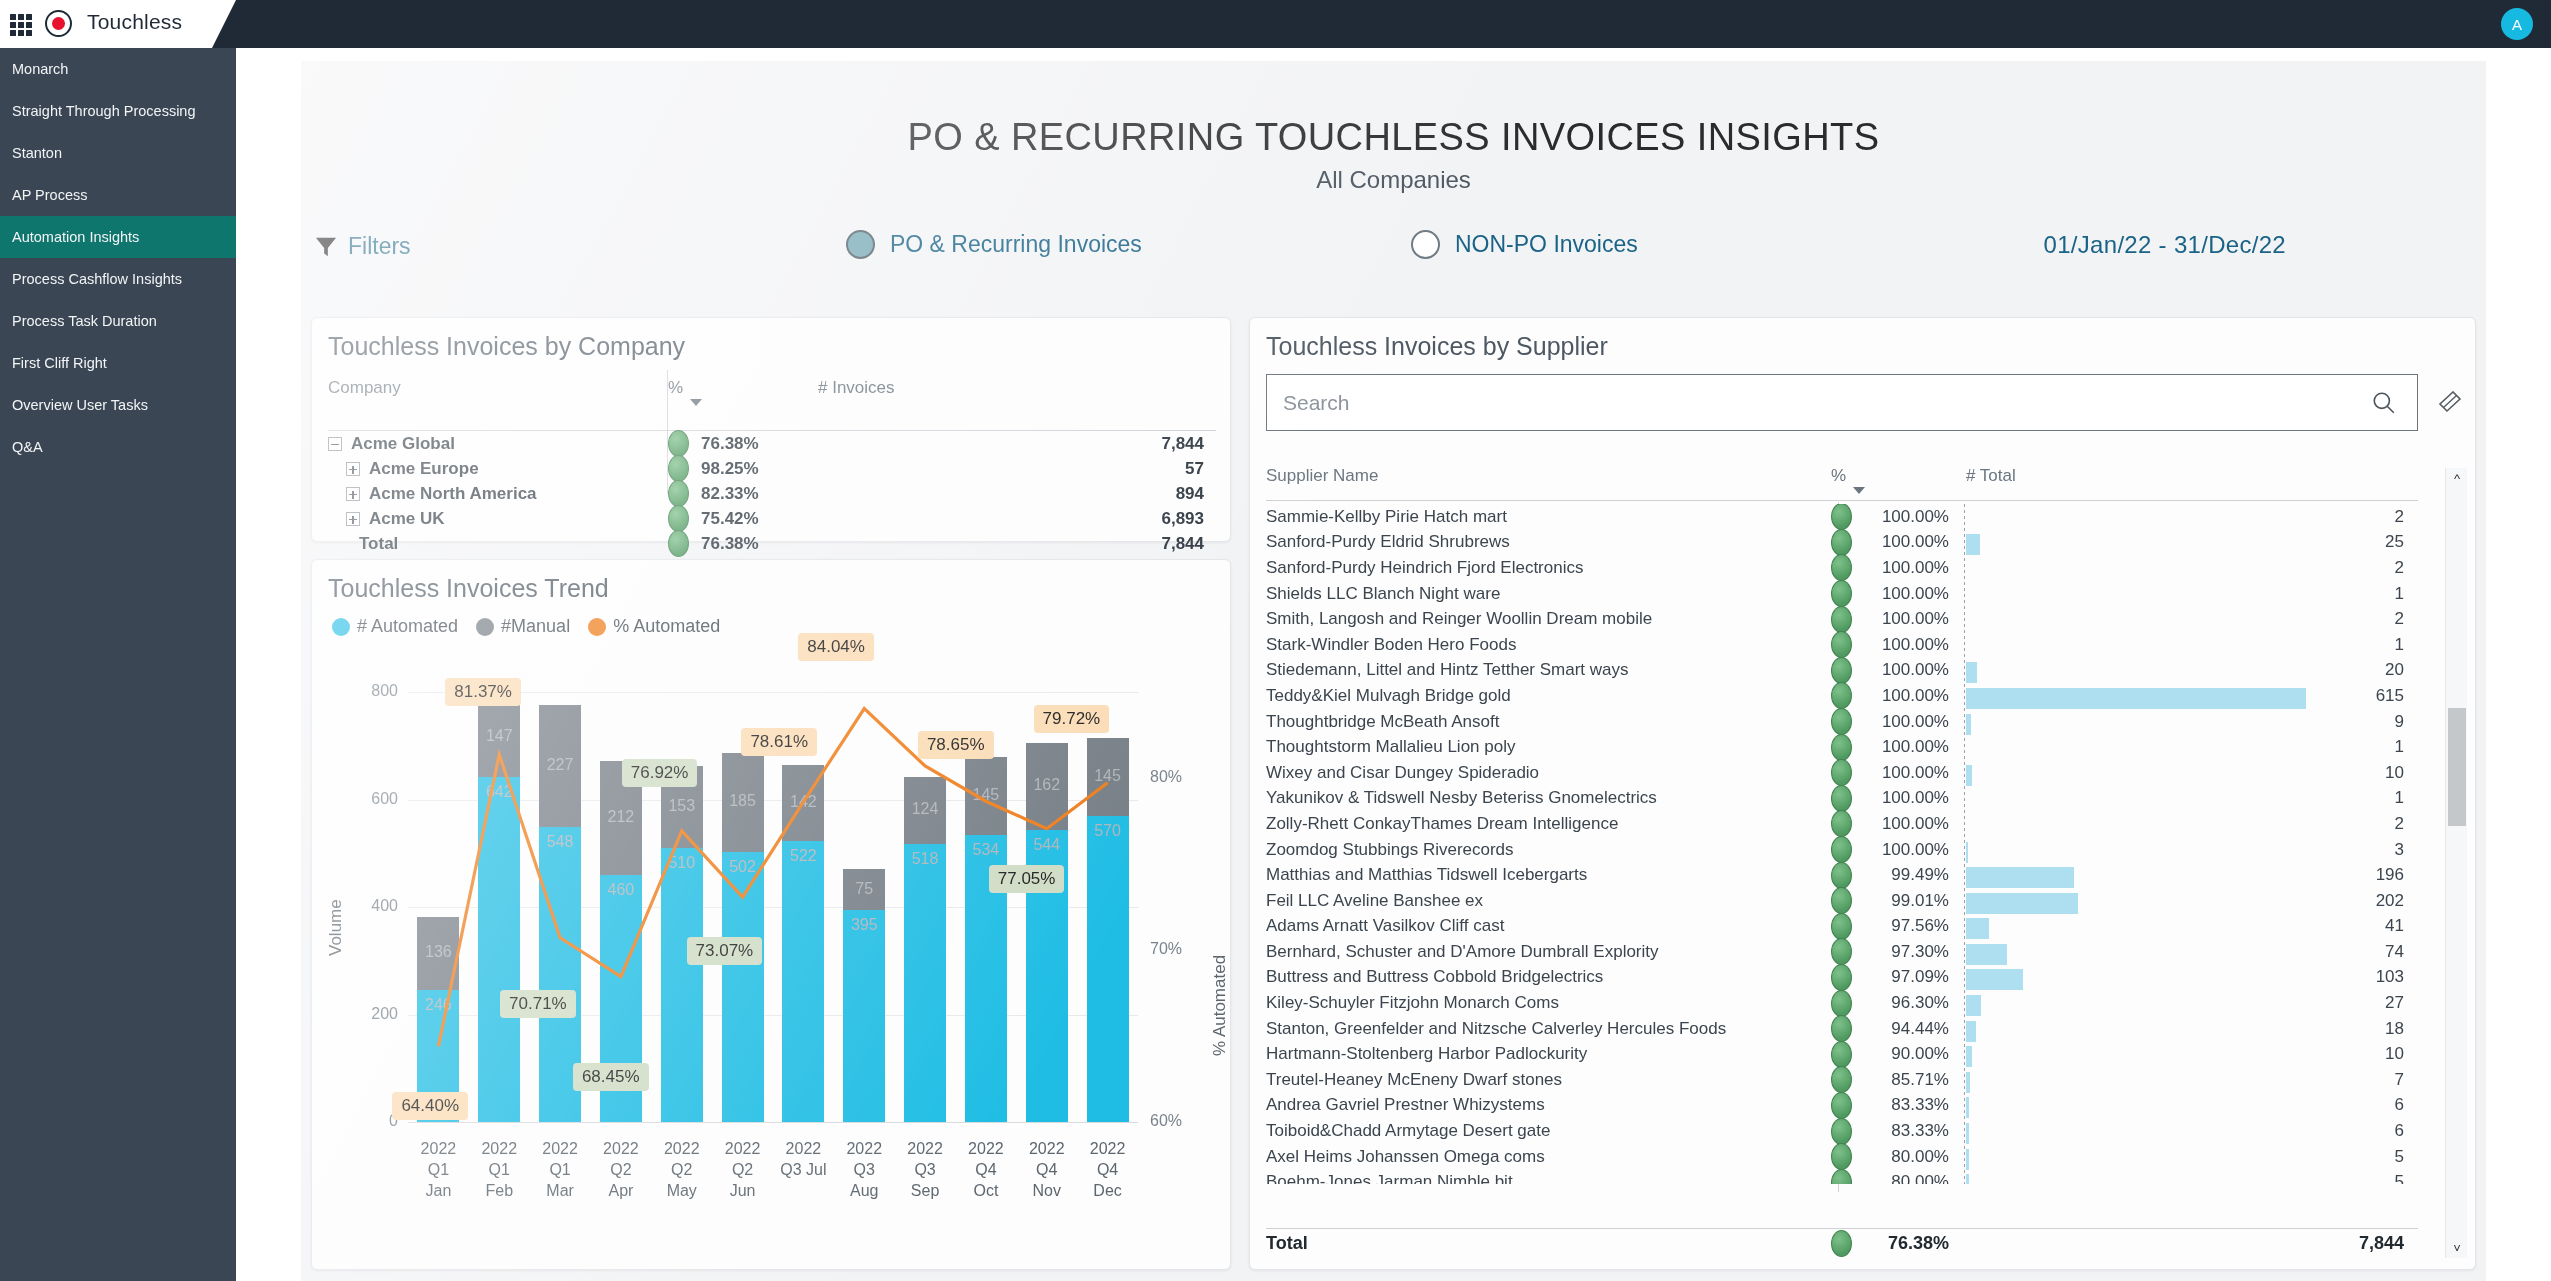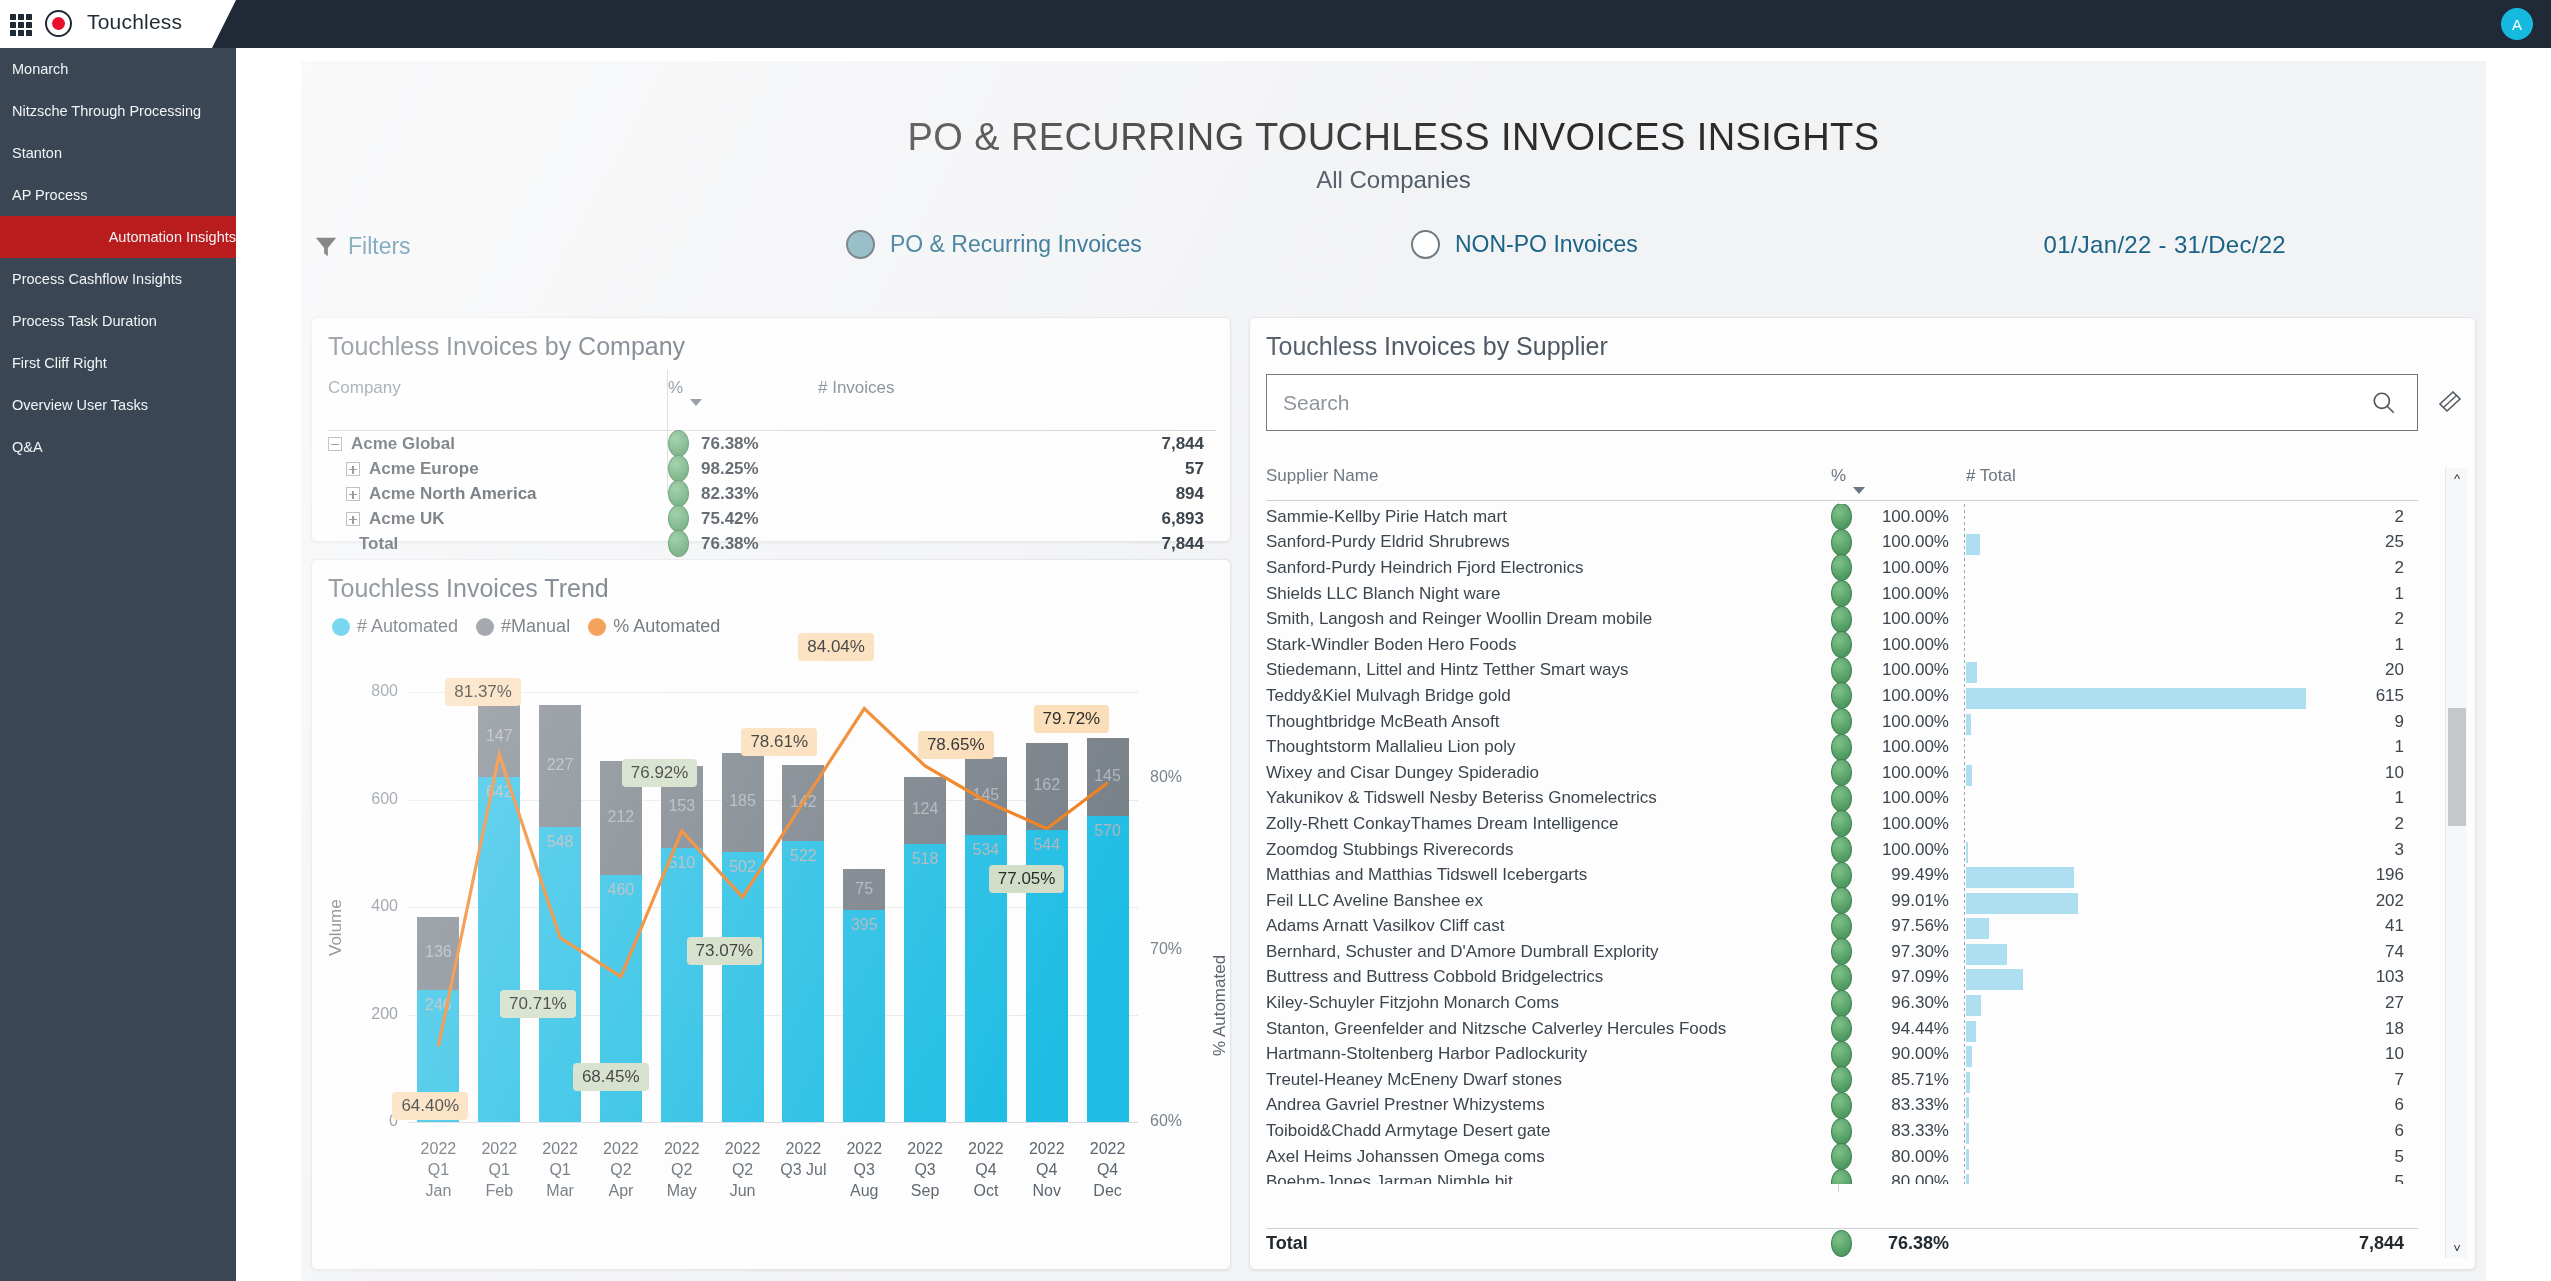--- a/index.html
+++ b/index.html
@@ -58,21 +58,21 @@
     width: 236px; height: 1233px;
     background: #3a4653;
     z-index: 15;
   }
   .nav-item {
     height: 42px; display: flex; align-items: center;
     padding-left: 12px;
     color: #f2f4f6; font-size: 14.5px;
     white-space: nowrap;
   }
-  .nav-item.active { background: #b91c1c; justify-content: flex-end; }
+  .nav-item.active { background: #0f766e; }
 
   
   .canvas {
     position: absolute; top: 48px; left: 236px;
     width: 2315px; height: 1233px;
     background: #ffffff;
   }
   .report {
     position: absolute; left: 65px; top: 13px;
     width: 2185px; height: 1221px;
@@ -267,21 +267,21 @@
     </span>
   <span class="brand-title">Touchless</span>
 </div>
 <div class="avatar">A</div>
 
 <div class="sidebar" id="sidebar">
     <div class="nav-item">
       <span>Monarch</span>
     </div>
     <div class="nav-item">
-      <span>Nitzsche Through Processing</span>
+      <span>Straight Through Processing</span>
     </div>
     <div class="nav-item">
       <span>Stanton</span>
     </div>
     <div class="nav-item">
       <span>AP Process</span>
     </div>
     <div class="nav-item active">
       <span>Automation Insights</span>
     </div>

